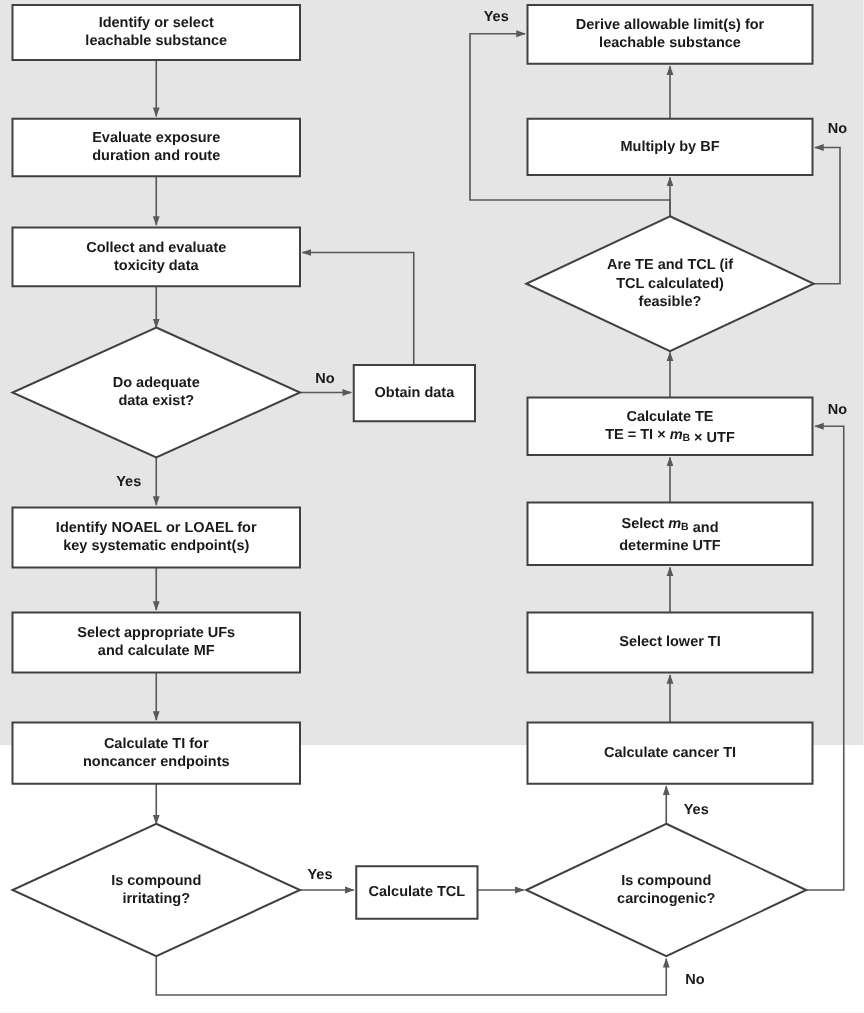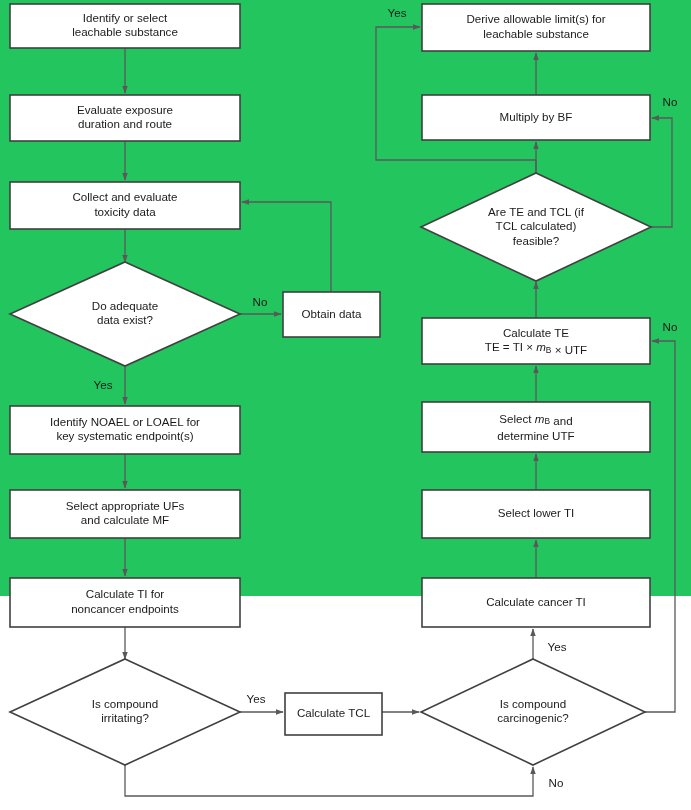--- a/index.html
+++ b/index.html
@@ -10,21 +10,22 @@
   body {
     width: 691px;
     height: 810px;
     font-family: "Liberation Sans", sans-serif;
     overflow: hidden;
   }
   #flow-root {
     position: relative;
     width: 691px;
     height: 596px;
-    background: #22c55e;
+    background: #e5e5e5;
+    font-weight: bold;
   }
   svg#flow-svg {
     position: absolute;
     top: 0;
     left: 0;
     width: 691px;
     height: 810px;
     display: block;
   }
   .node-box {

